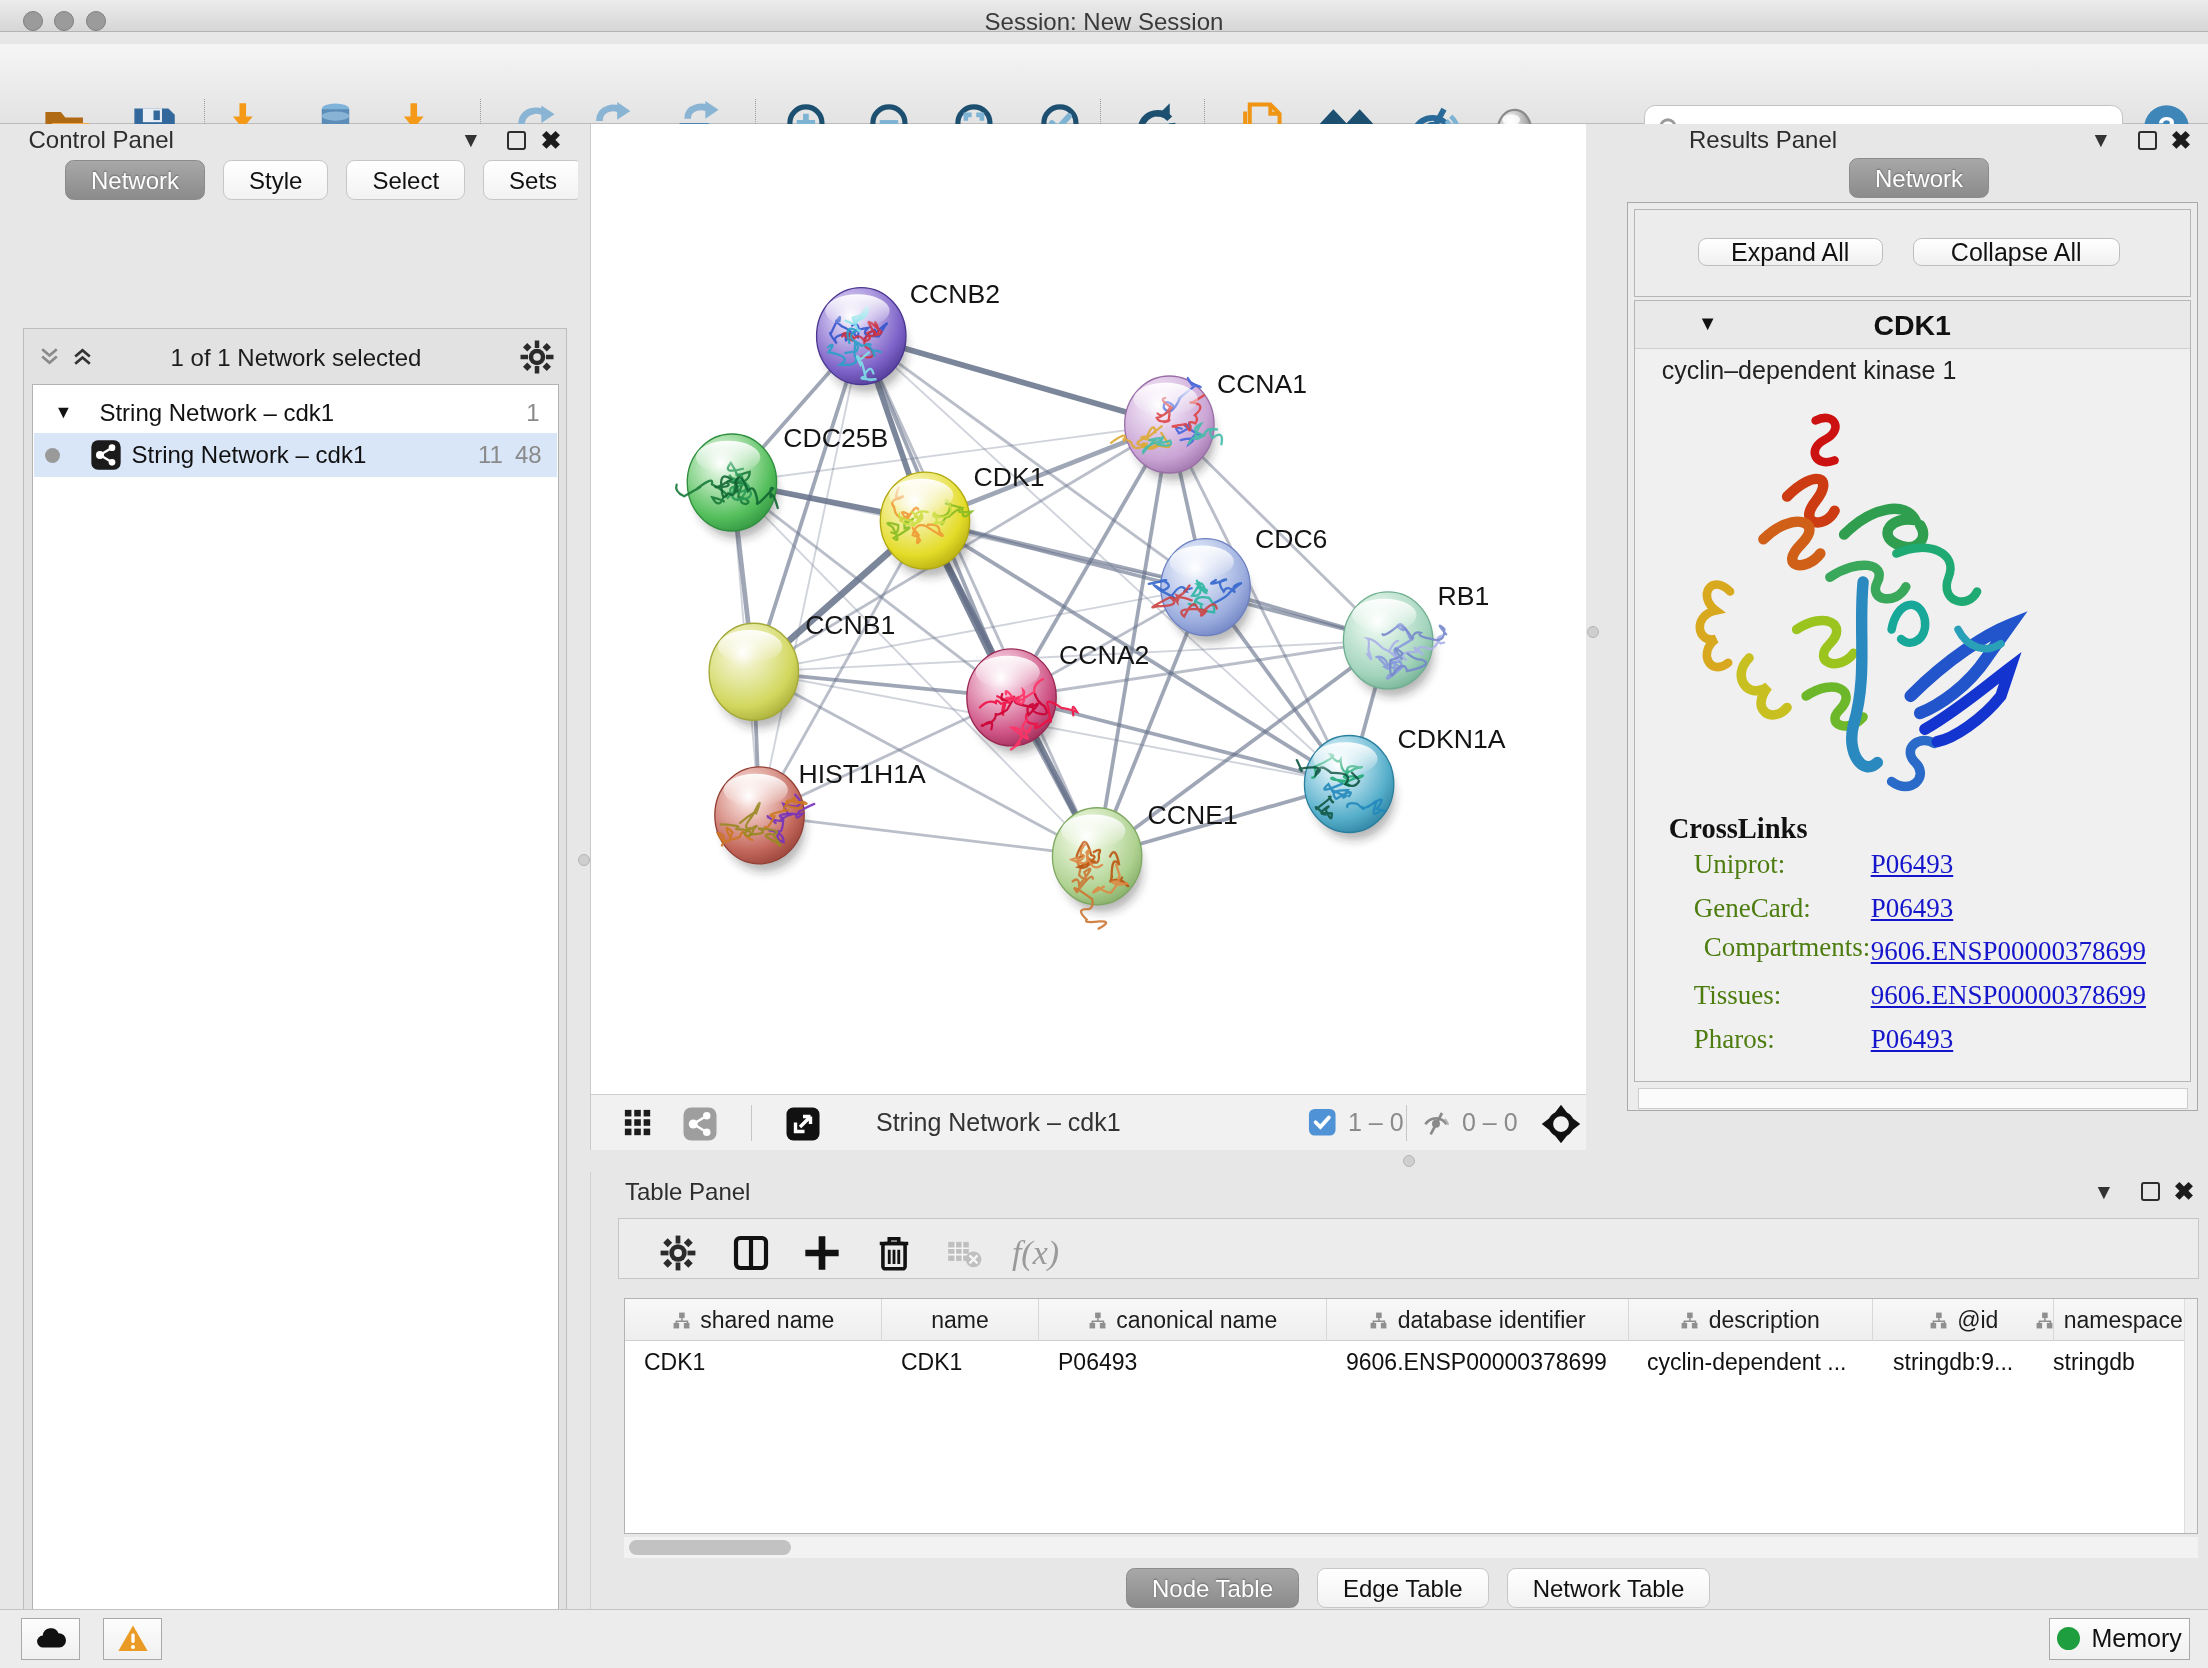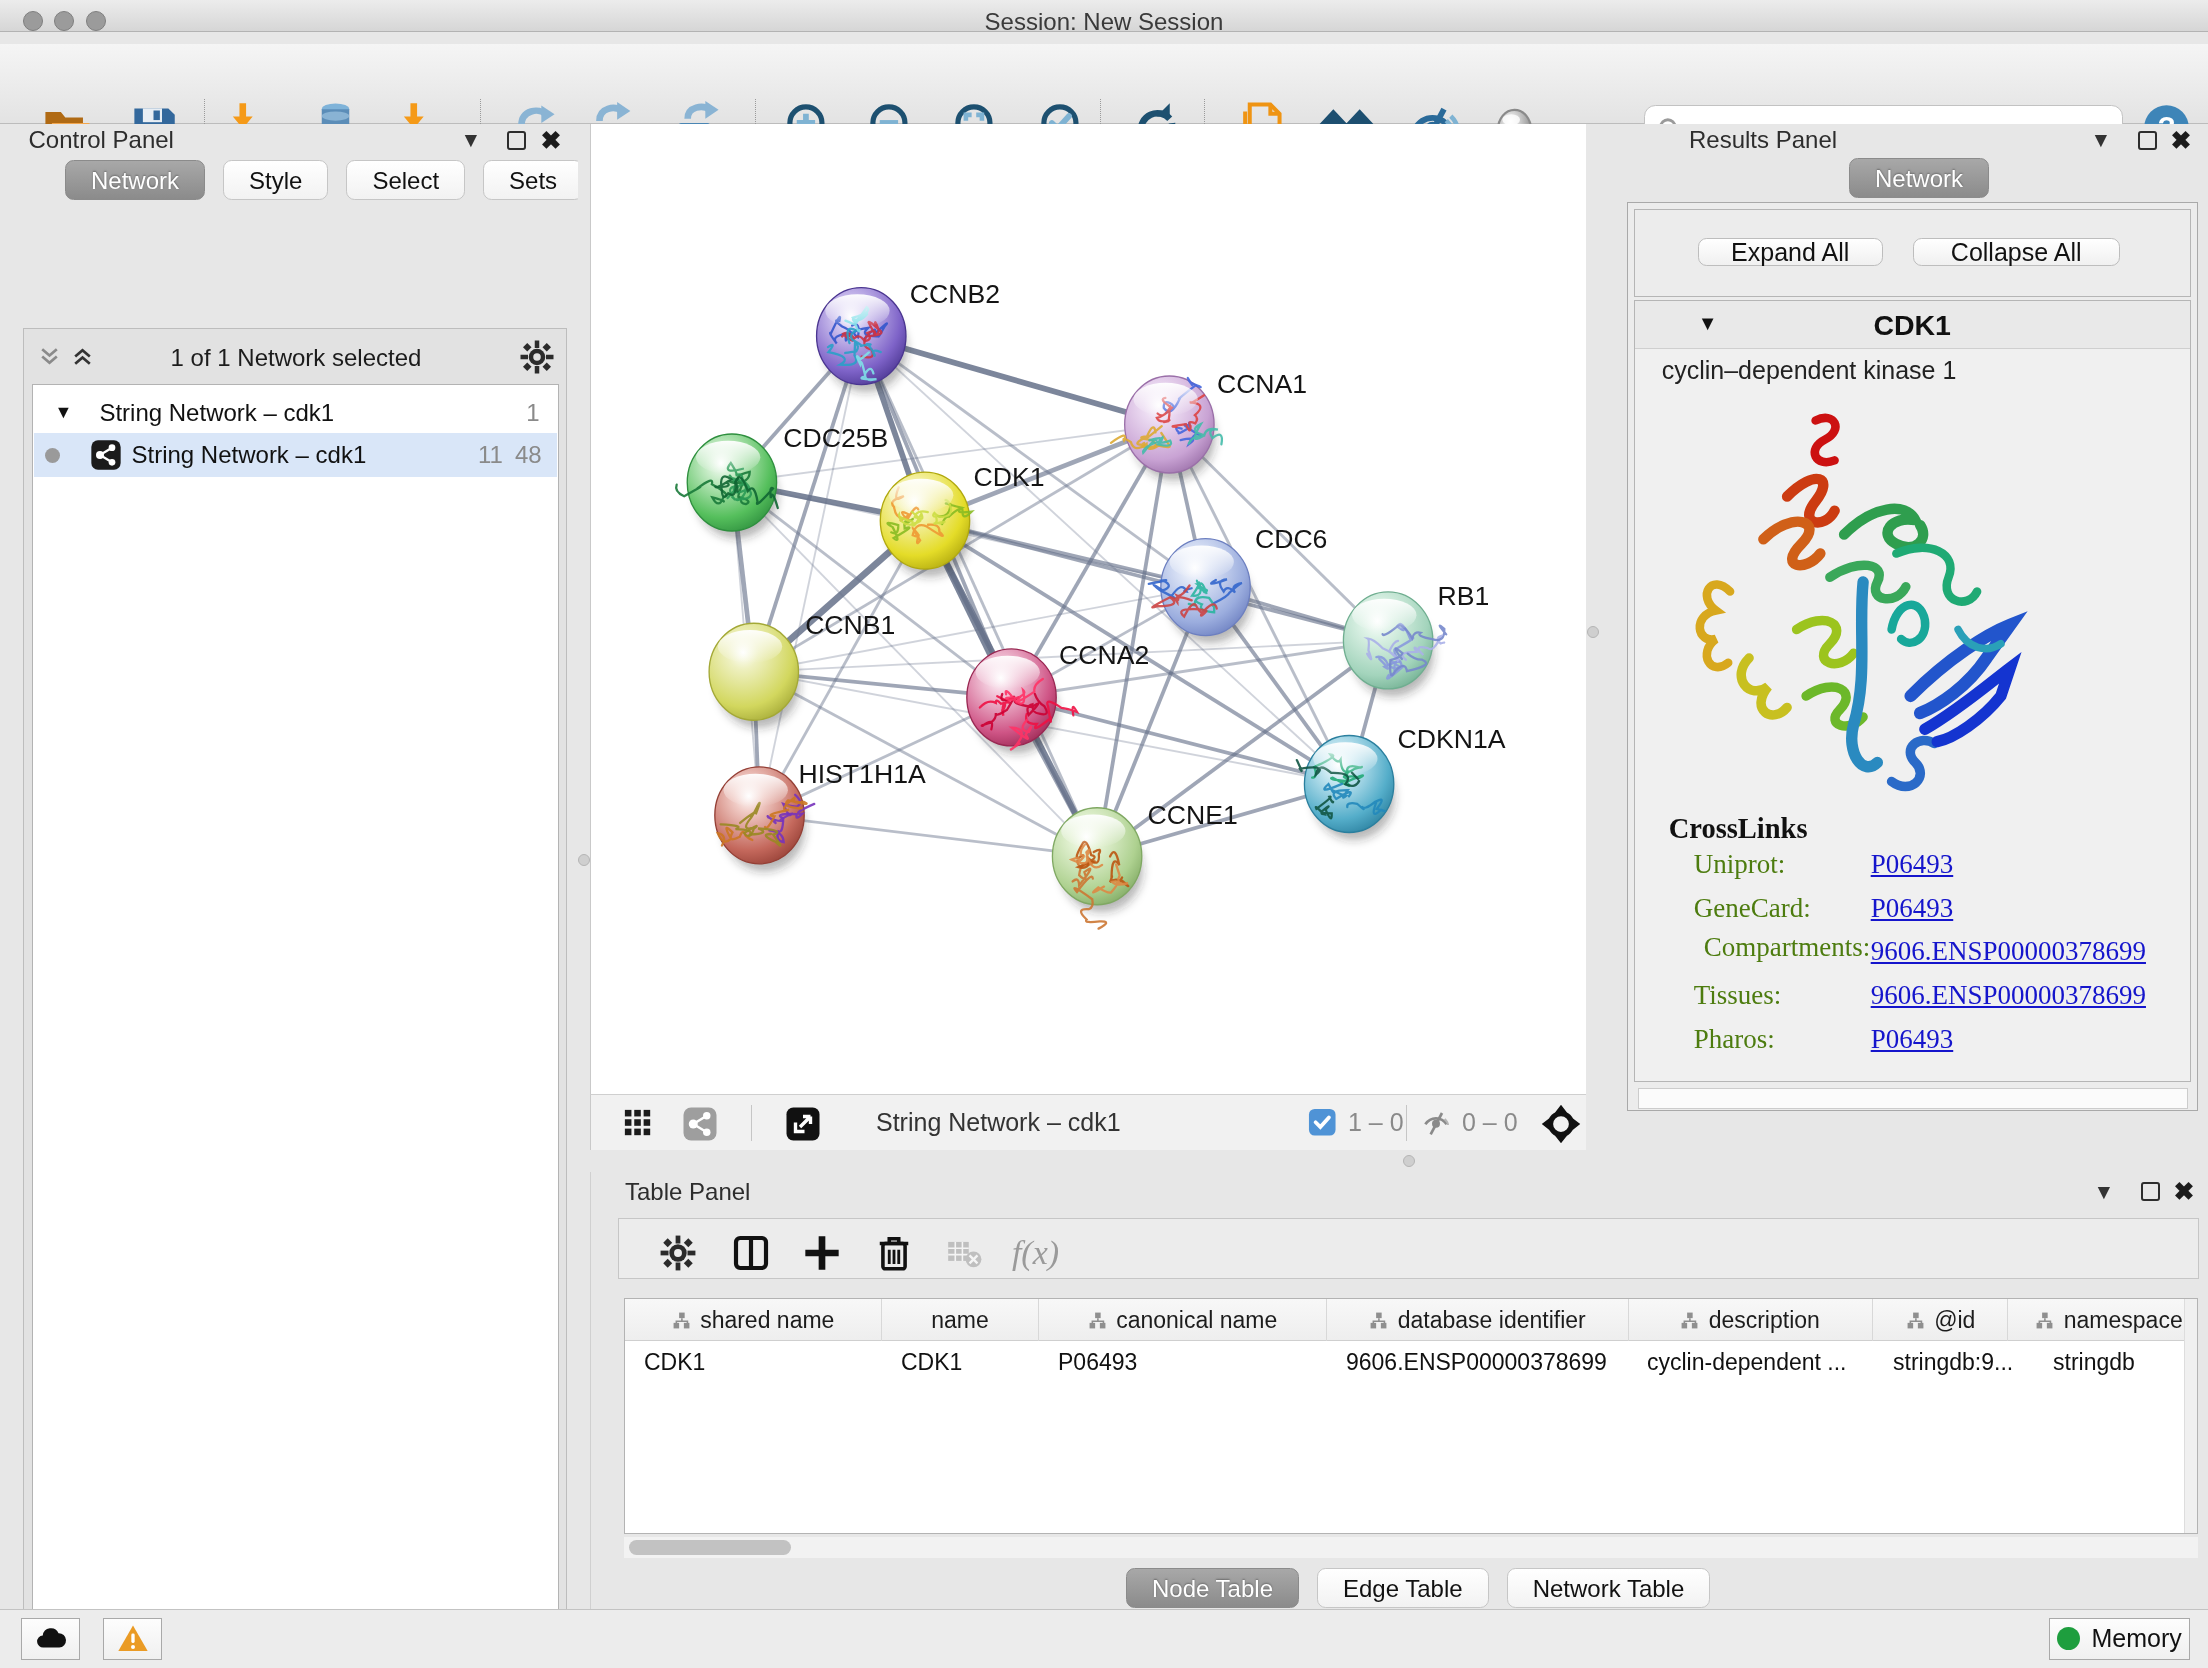--- a/index.html
+++ b/index.html
@@ -926,21 +926,21 @@
             <svg width="19" height="19" viewBox="0 0 24 24">
               <g fill="#8f8f8f">
                 <rect x="9" y="2" width="7" height="7"></rect>
                 <rect x="2" y="15" width="7" height="7"></rect>
                 <rect x="15" y="15" width="7" height="7"></rect>
               </g>
               <path d="M12.5 9 v4 M5.5 15 v-2 h14 v2 M12.5 13 v0" stroke="#8f8f8f" stroke-width="2" fill="none"></path>
             </svg>
             <span>description</span>
           </div>
-          <div class="th-cell" style="left: 1249px; width: 134px;">
+          <div class="th-cell" style="left: 1249px; width: 180px;">
             <svg width="19" height="19" viewBox="0 0 24 24">
               <g fill="#8f8f8f">
                 <rect x="9" y="2" width="7" height="7"></rect>
                 <rect x="2" y="15" width="7" height="7"></rect>
                 <rect x="15" y="15" width="7" height="7"></rect>
               </g>
               <path d="M12.5 9 v4 M5.5 15 v-2 h14 v2 M12.5 13 v0" stroke="#8f8f8f" stroke-width="2" fill="none"></path>
             </svg>
             <span>@id</span>
           </div>

